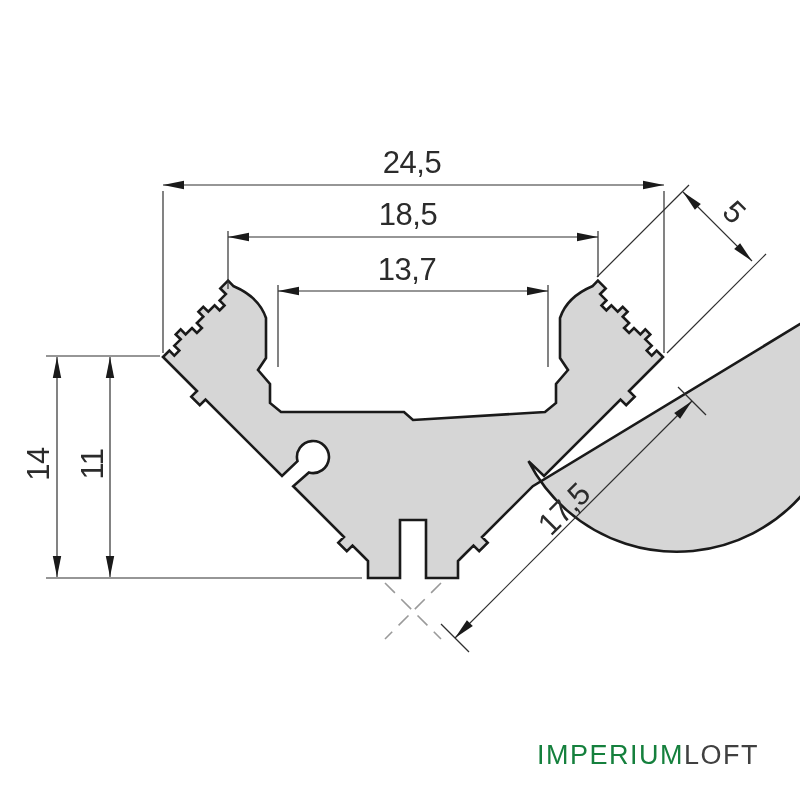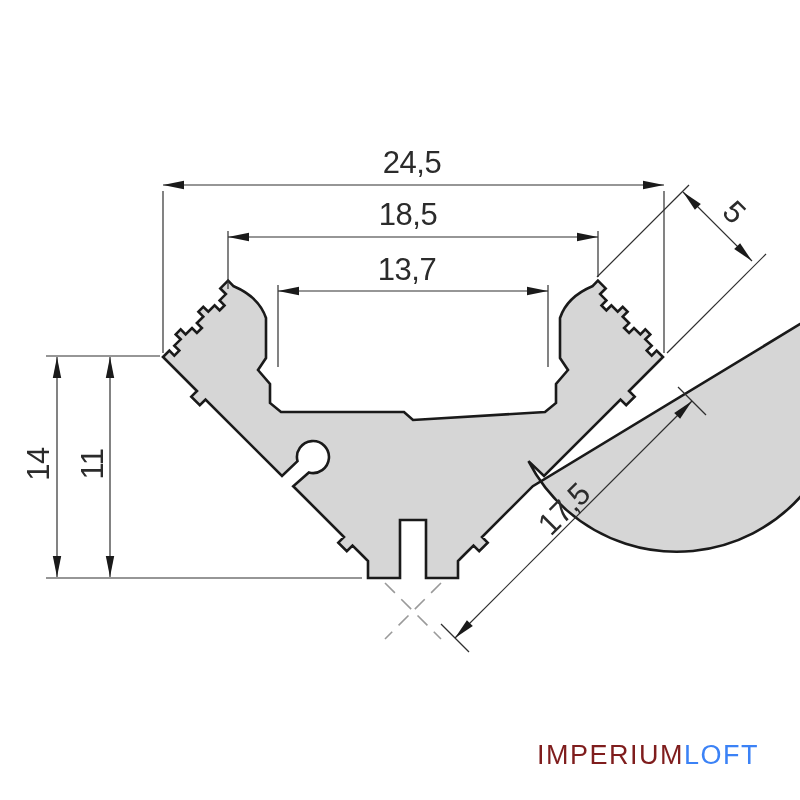--- a/index.html
+++ b/index.html
@@ -71,14 +71,14 @@
     <text class="dim" x="408" y="214" dominant-baseline="central" fill="#2b2b2b">18,5</text>
     <text class="dim" x="407" y="269" dominant-baseline="central" fill="#2b2b2b">13,7</text>
     <text class="dim" x="38" y="464" dominant-baseline="central" transform="rotate(-90 38 464)" fill="#2b2b2b">14</text>
     <text class="dim" x="92" y="464" dominant-baseline="central" transform="rotate(-90 92 464)" fill="#2b2b2b">11</text>
     <text class="dim" x="734" y="212" dominant-baseline="central" transform="rotate(45 734 212)" fill="#2b2b2b">5</text>
     <text class="dim" x="564" y="509" dominant-baseline="central" transform="rotate(-45 564 509)" fill="#2b2b2b">17,5</text>
   </g>
 </svg>
 
 <div class="watermark">
-  <span style="color:#7f1d1d">IMPERIUM</span><span style="color:#3b82f6">LOFT</span>
+  <span style="color:#15803d">IMPERIUM</span><span style="color:#404040">LOFT</span>
 </div>
 
 </body></html>

